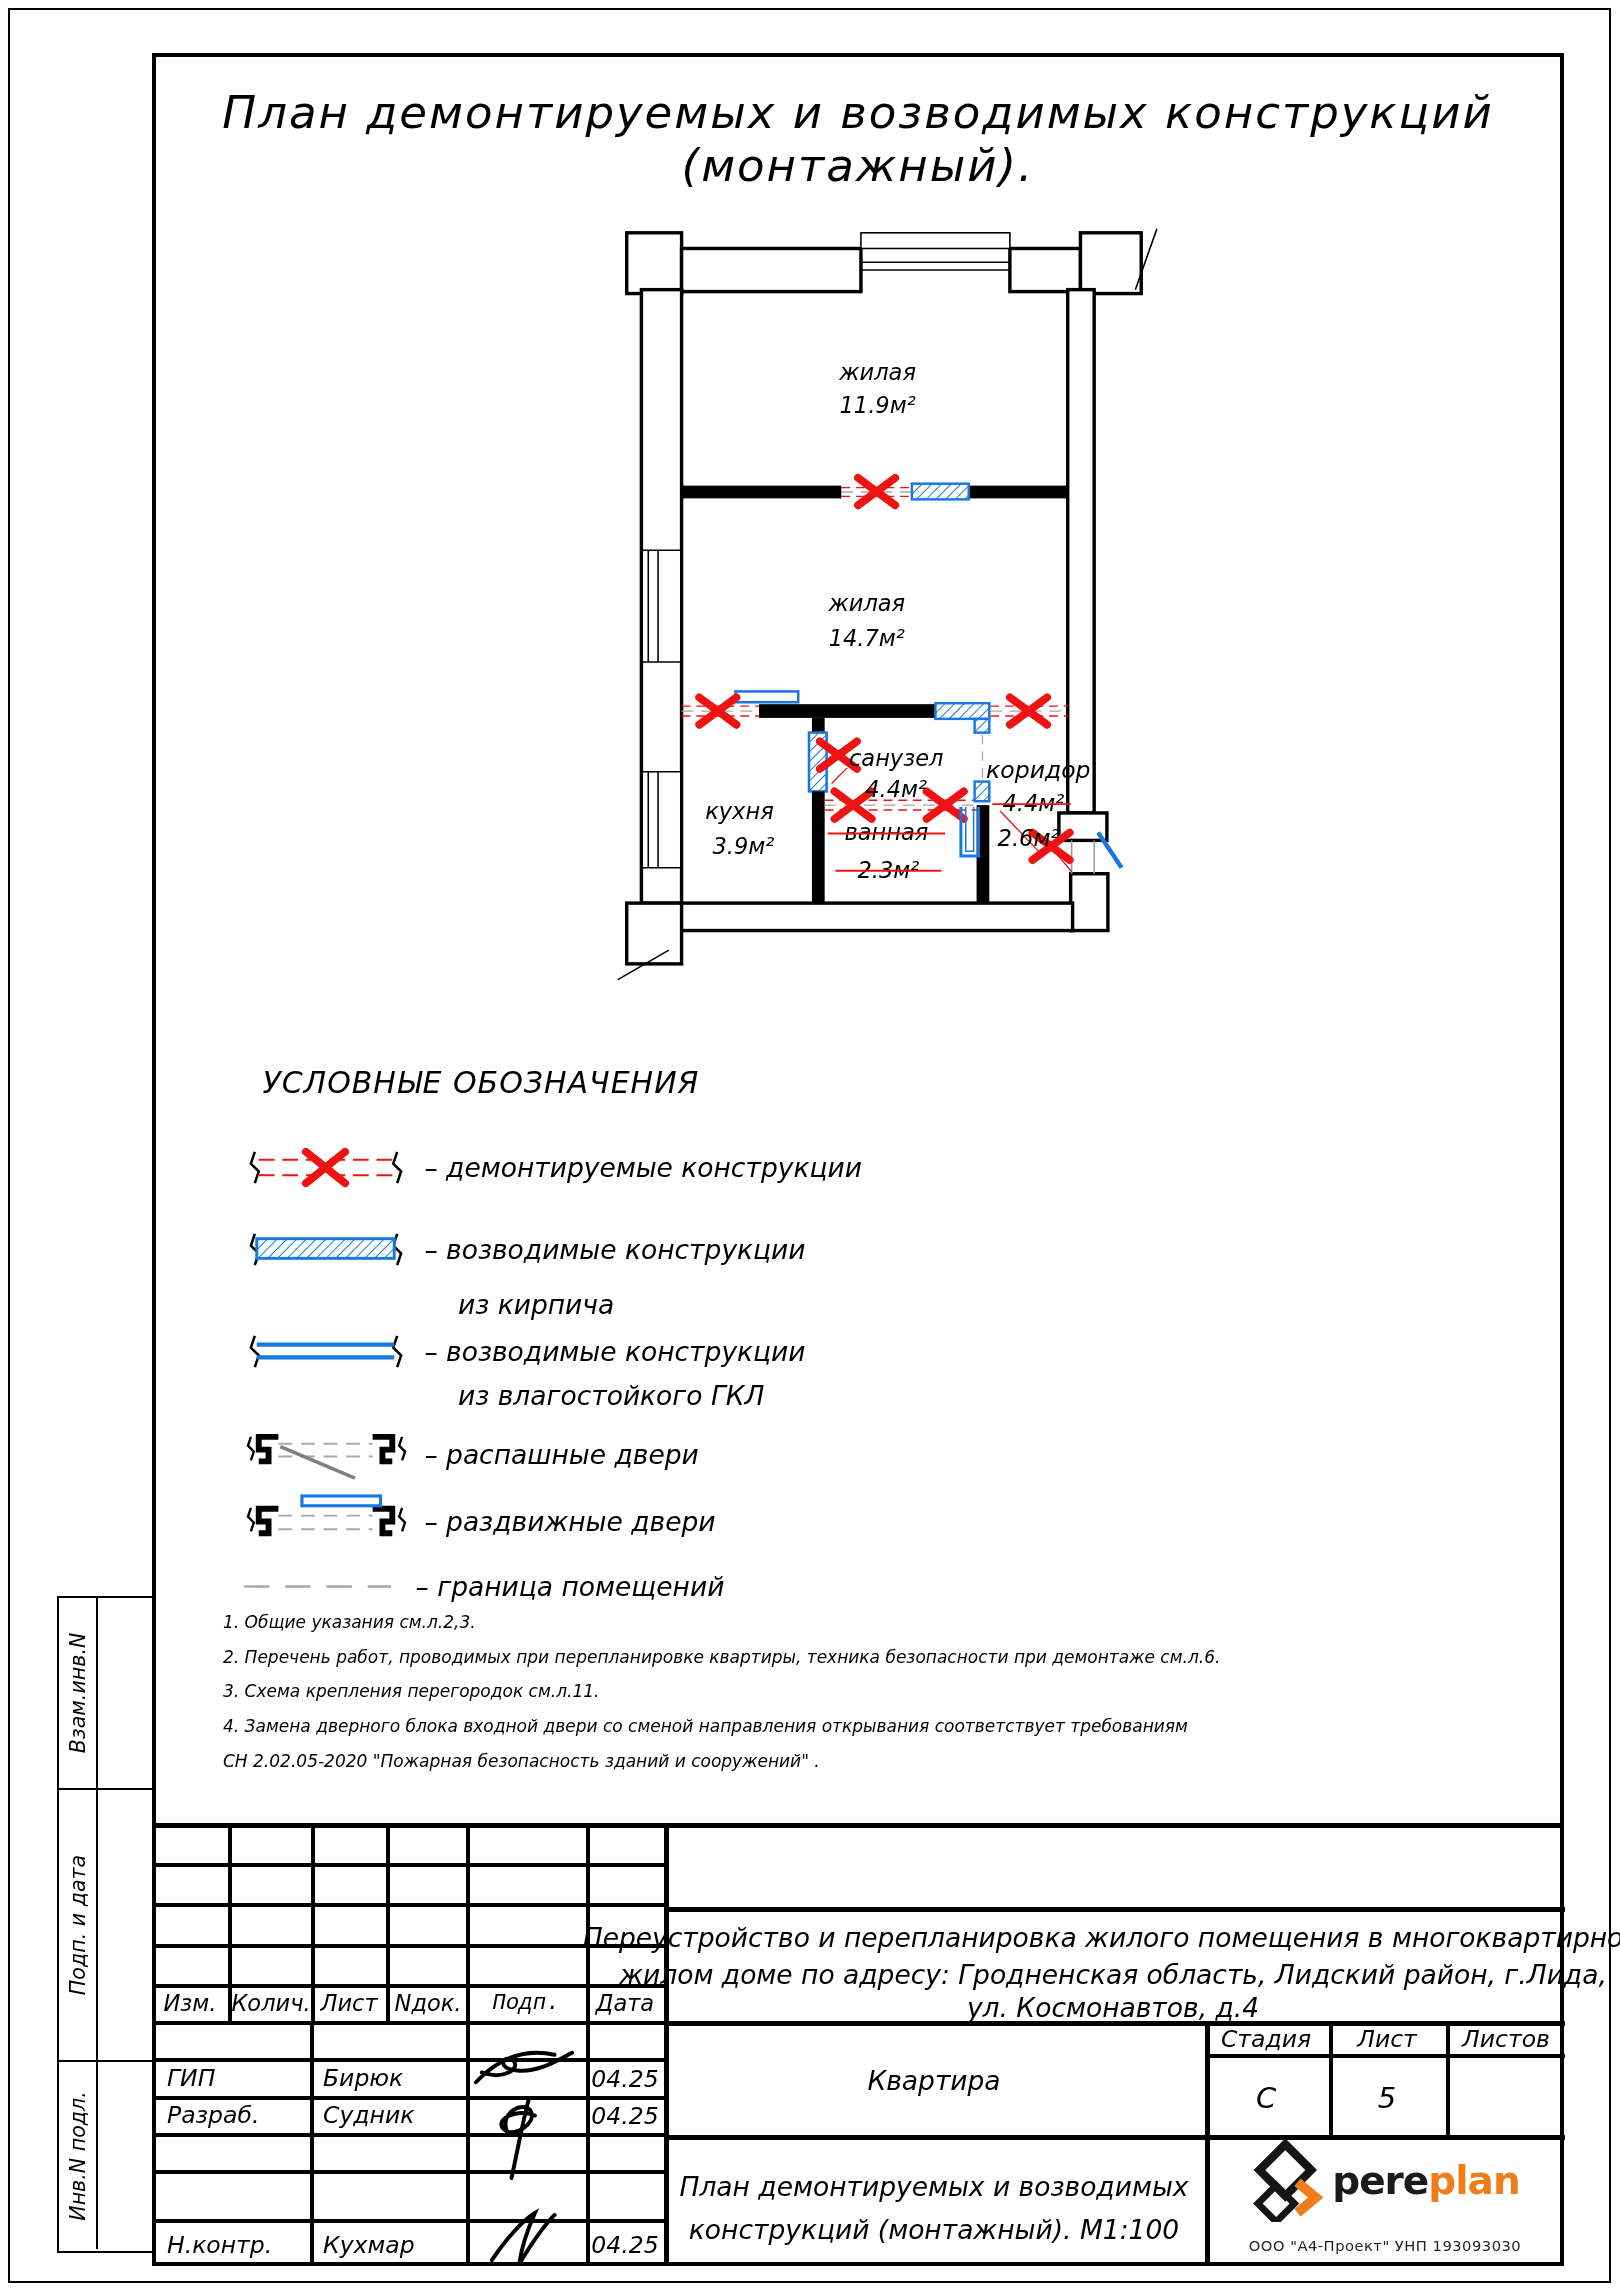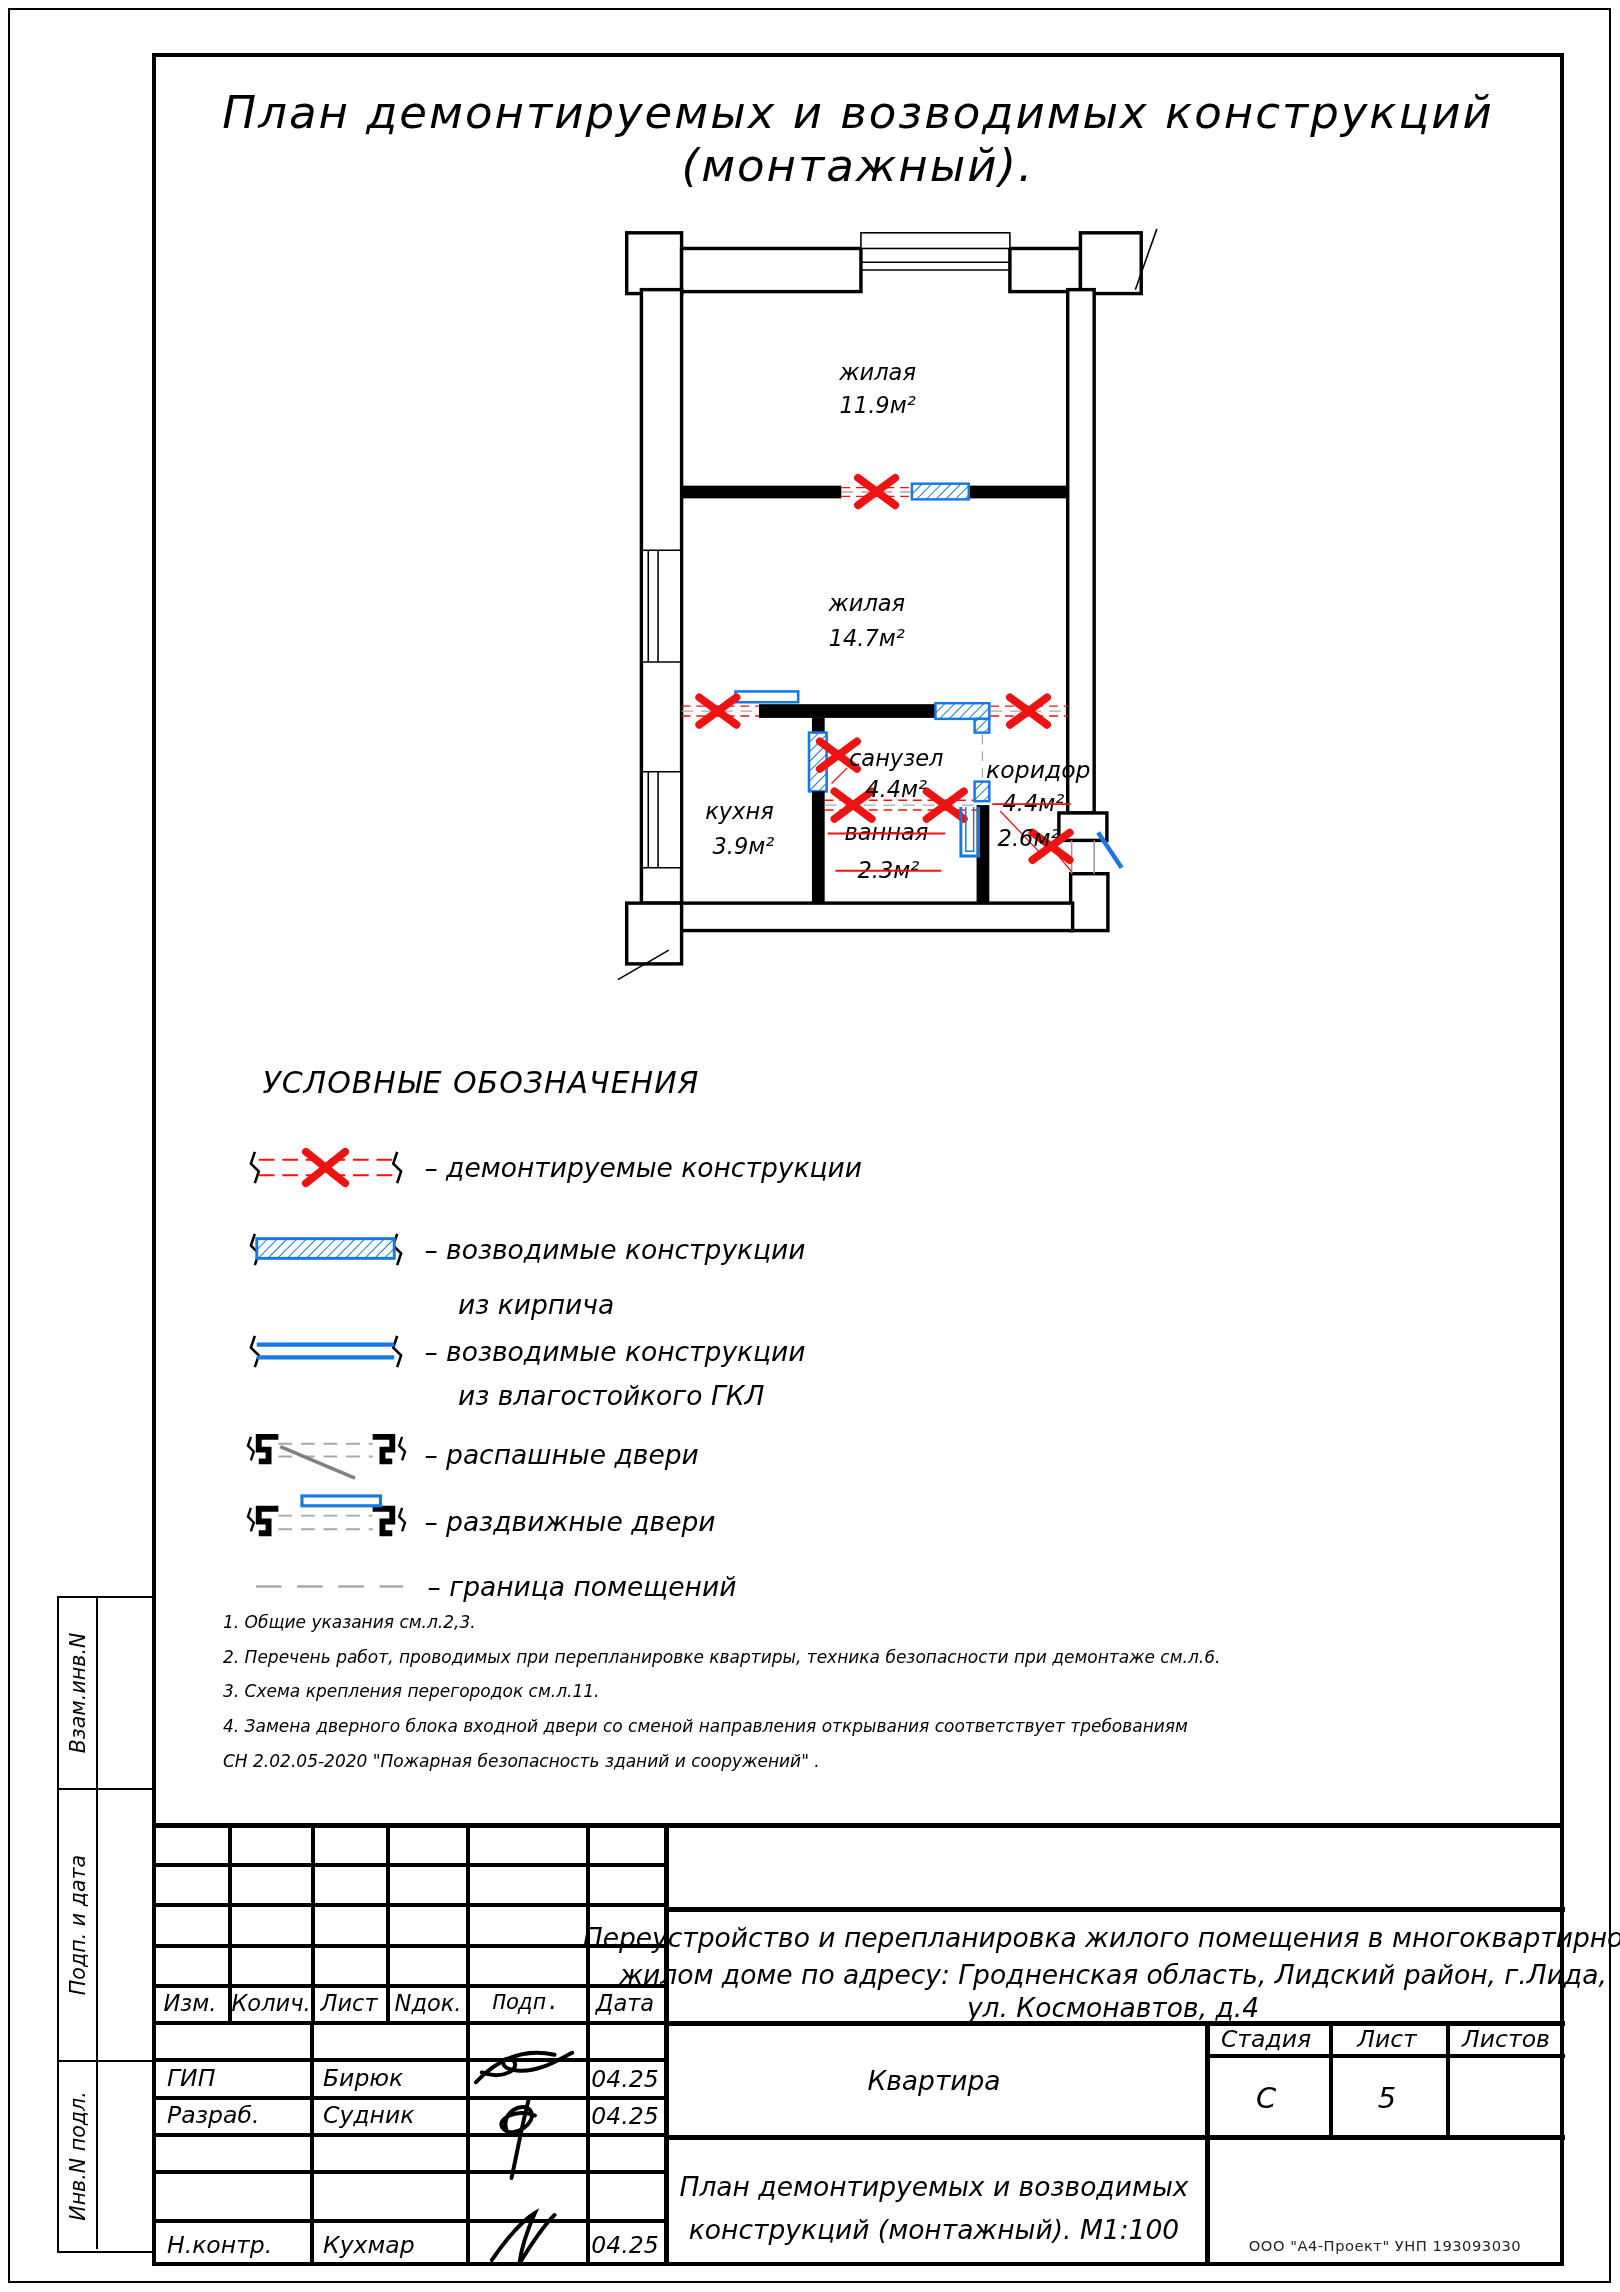--- a/index.html
+++ b/index.html
@@ -256,21 +256,21 @@
           <line x1="34" y1="22" x2="130" y2="22"></line>
           <line x1="34" y1="36" x2="130" y2="36"></line>
         </g>
         <path d="M34,15 h-20 v13 h10 v12 h-10" stroke="#000" stroke-width="6" fill="none"></path>
         <path d="M130,15 h20 v13 h-10 v12 h10" stroke="#000" stroke-width="6" fill="none"></path>
         <rect x="58" y="2" width="80" height="10" fill="#fff" stroke="#1678e0" stroke-width="3.2"></rect>
       </svg>
       <div class="legend-label">–  раздвижные двери</div>
     </div>
 
-    <div class="legend-row" style="left:13px;top:502px;justify-content:flex-end;">
+    <div class="legend-row" style="left:1px;top:502px;justify-content:flex-end;">
       <svg class="legend-sym" viewBox="0 0 165 56">
         <line x1="8" y1="28" x2="158" y2="28" stroke="#a8a8a8" stroke-width="2.4" stroke-dasharray="26,16"></line>
       </svg>
       <div class="legend-label">–  граница помещений</div>
     </div>
   </div>
 
   <div class="notes">
     <div>1.  Общие указания см.л.2,3.</div>
     <div>2.  Перечень работ, проводимых при перепланировке квартиры, техника безопасности при демонтаже см.л.6.</div>
@@ -366,17 +366,26 @@
     <div class="tb-text center" style="left:1387px;top:2039px;font-size:23.5px;">Лист</div>
     <div class="tb-text center" style="left:1506px;top:2039px;font-size:23.5px;">Листов</div>
     <div class="tb-text center" style="left:1266px;top:2098px;font-size:29px;">С</div>
     <div class="tb-text center" style="left:1387px;top:2098px;font-size:29px;">5</div>
     <div class="tb-text center" style="left:1506px;top:2098px;font-size:29px;"></div>
 
     <div class="tb-text center" style="left:934px;top:2186px;font-size:26.5px;">План демонтируемых и возводимых</div>
     <div class="tb-text center" style="left:934px;top:2229px;font-size:26.5px;">конструкций (монтажный). М1:100</div>
 
     <div class="logo-wrap">
+      <div class="logo-line">
+        <svg width="76" height="84" viewBox="0 0 100 110" style="margin-right:5.9px;">
+          <path d="M46,8 L80,42 L46,76 L12,42 Z" stroke="#151515" stroke-width="11" fill="none"></path>
+          <path d="M34,62 L58,86 L34,110 L10,86 Z" stroke="#151515" stroke-width="9" fill="none"></path>
+          <path d="M62,58 L86,78 L62,98" stroke="#ef7d1a" stroke-width="13" fill="none"></path>
+        </svg>
+        <span class="logo-word" style="color:#1b1b1b;">pere</span>
+          <span class="logo-word" style="color:#ef7d1a;">plan</span>
+      </div>
       <div class="logo-company">ООО "А4-Проект" УНП 193093030</div>
     </div>
   </div>
 </div>
 
 
 </body></html>

